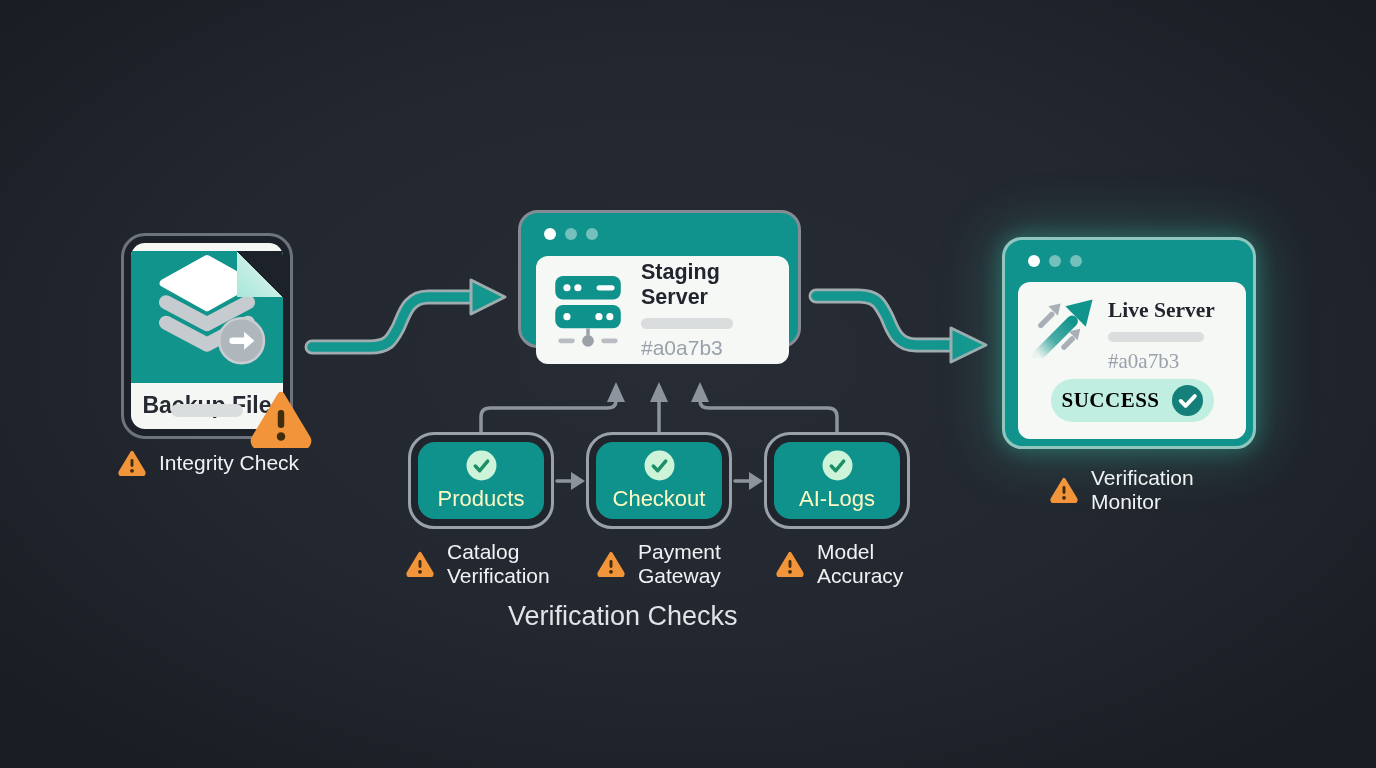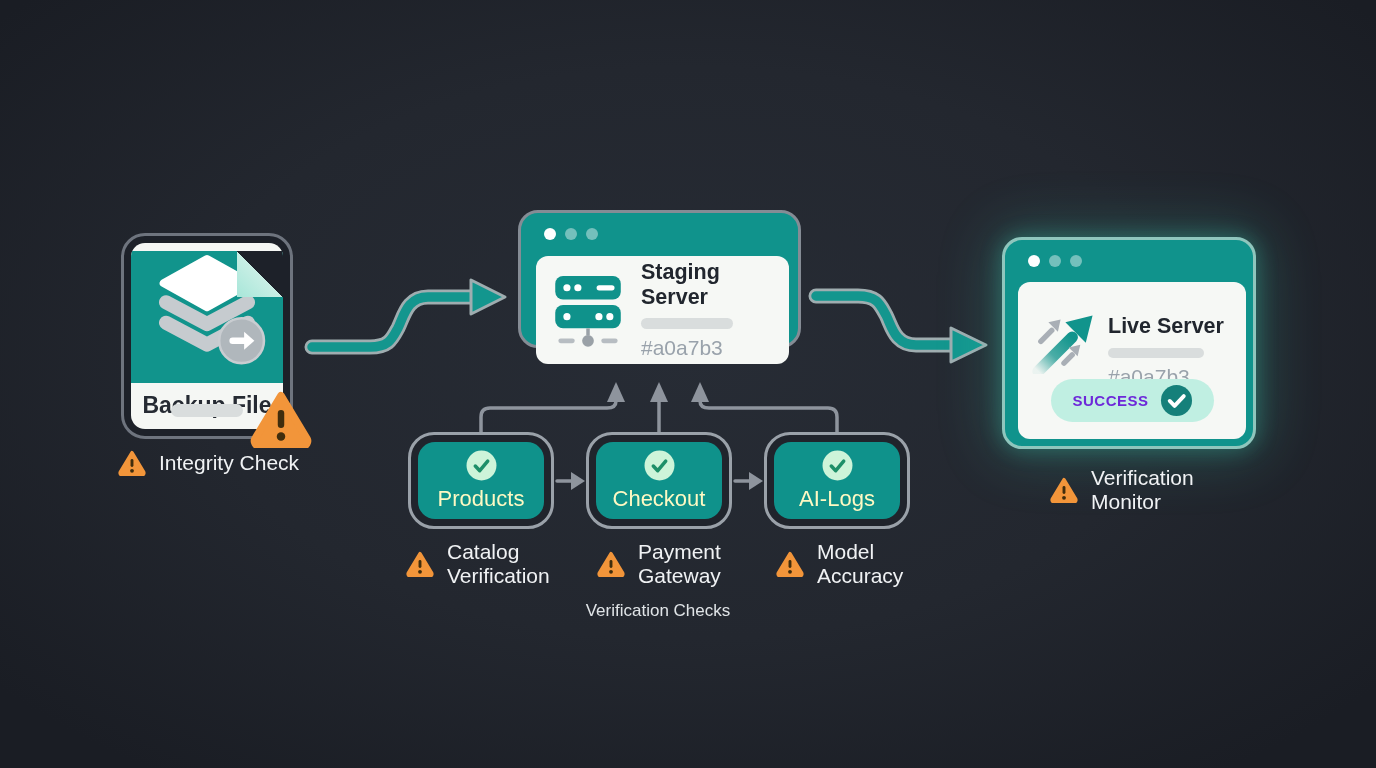--- a/index.html
+++ b/index.html
@@ -47,36 +47,36 @@
 
   #staging-window{left:518px;top:210px;width:283px;height:138px;}
   #staging-card{left:15px;top:43px;width:253px;height:108px;display:flex;align-items:center;padding-left:13px;}
   .srv-text{margin-left:14px;}
   .win-title{font-size:21.5px;font-weight:600;color:#21262e;}
   .win-skel{width:92px;height:11px;margin:8px 0 7px 0;}
   .win-hash{font-size:21px;font-weight:500;color:#99a2ab;}
 
   #live-window{left:1002px;top:237px;width:254px;height:212px;border-color:#8fc6bd;
     box-shadow:0 0 55px 10px rgba(62,214,188,0.22),0 0 20px 2px rgba(62,214,188,0.28);}
-  #live-card{left:13px;top:42px;width:228px;height:157px;padding:28px 0 0 12px;}
+  #live-card{left:13px;top:42px;width:228px;height:157px;padding:12px 0 0 12px;font-family:Liberation Serif, serif;}
   .live-row{display:flex;align-items:flex-start;}
   .live-text{margin-left:10px;margin-top:4px;}
   .live-skel{width:96px;height:10px;margin:9px 0 7px 0;}
   .badge{position:absolute;left:33px;top:97px;width:163px;height:43px;border-radius:22px;
     background:#c0efe2;display:flex;align-items:center;justify-content:center;gap:11px;}
-  .badge-label{color:#6d28d9;font-size:15px;font-weight:700;letter-spacing:0.5px;}
+  .badge-label{color:#000000;font-size:21px;font-weight:700;letter-spacing:0.5px;}
 
   
   .vnode{top:432px;width:146px;height:97px;border:3.5px solid #9aa1a9;border-radius:26px;
     background:#20242c;padding:7px;z-index:2;}
   .vnode-inner{width:100%;height:100%;background:#0f928b;border-radius:17px;
     display:flex;flex-direction:column;align-items:center;justify-content:center;gap:5px;}
   .vnode-label{color:#fef9c3;font-size:22px;font-weight:500;}
 
-  .caption{left:508px;top:601px;width:300px;text-align:center;color:#e0e4e7;font-size:17px;font-weight:500;z-index:2;}
+  .caption{left:508px;top:601px;width:300px;color:#e0e4e7;font-size:27px;font-weight:500;z-index:2;}
 </style>
 </head>
 <body>
 
 <div id="canvas">
 
   <svg id="wires" width="1376" height="768" viewBox="0 0 1376 768">
 
     <g>
       <path class="wire" d="M481,436 V417 Q481,408 490,408 H607 Q616,408 616,401 V399"></path>

